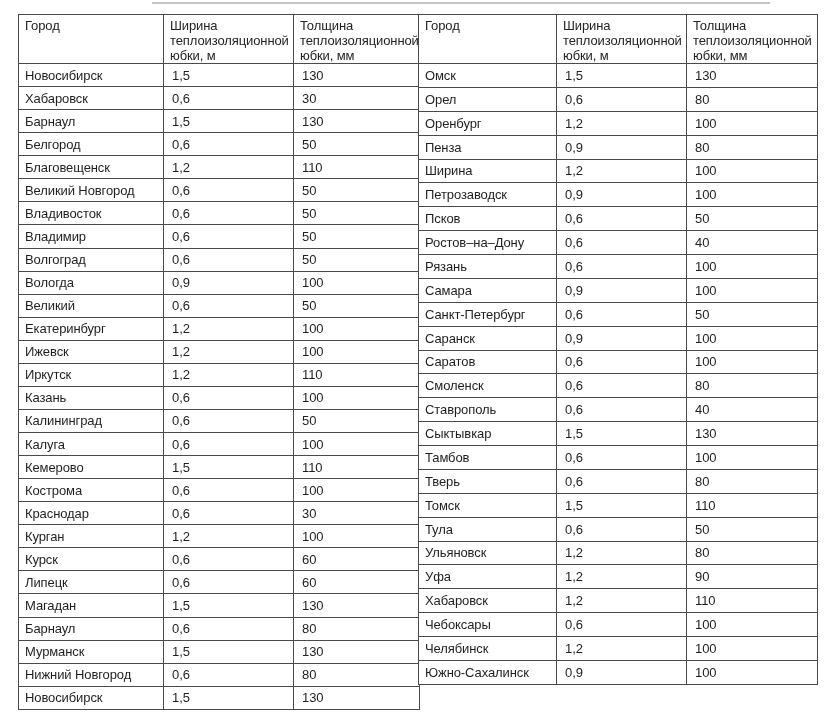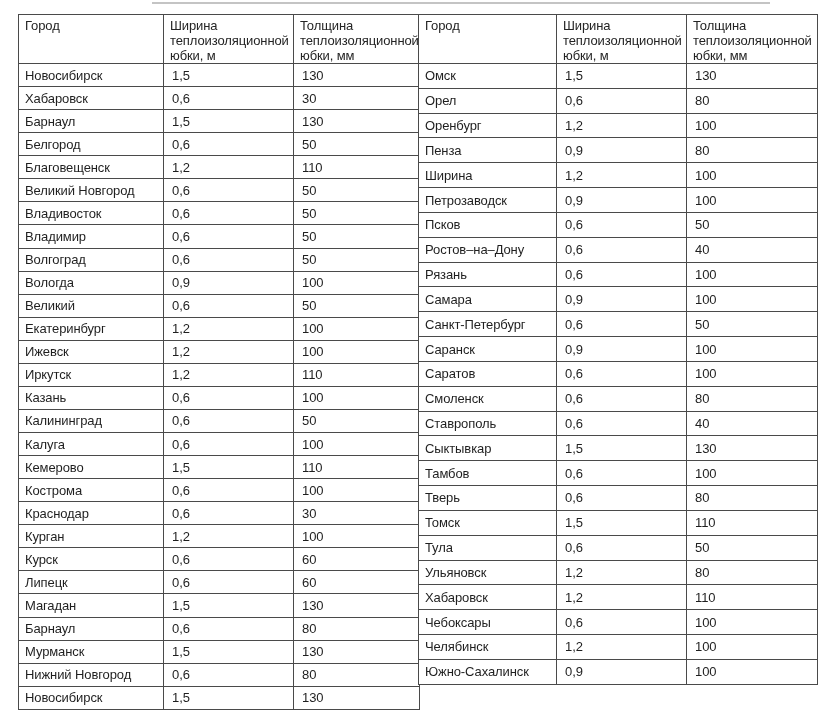--- a/index.html
+++ b/index.html
@@ -352,20 +352,25 @@
           <td>Тула</td>
           <td class="val-cell">0,6</td>
           <td class="val-cell">50</td>
         </tr>
         <tr>
           <td>Ульяновск</td>
           <td class="val-cell">1,2</td>
           <td class="val-cell">80</td>
         </tr>
         <tr>
+          <td>Уфа</td>
+          <td class="val-cell">1,2</td>
+          <td class="val-cell">90</td>
+        </tr>
+        <tr>
           <td>Хабаровск</td>
           <td class="val-cell">1,2</td>
           <td class="val-cell">110</td>
         </tr>
         <tr>
           <td>Чебоксары</td>
           <td class="val-cell">0,6</td>
           <td class="val-cell">100</td>
         </tr>
         <tr>

